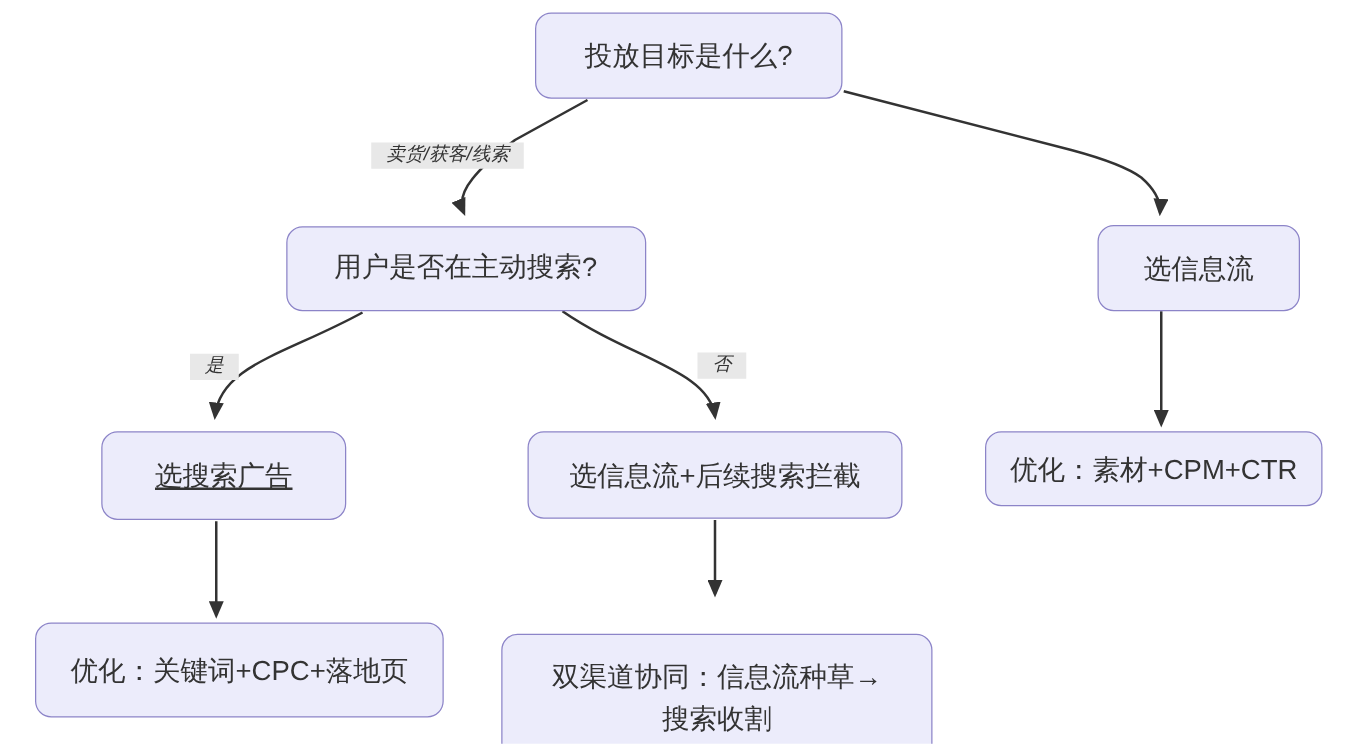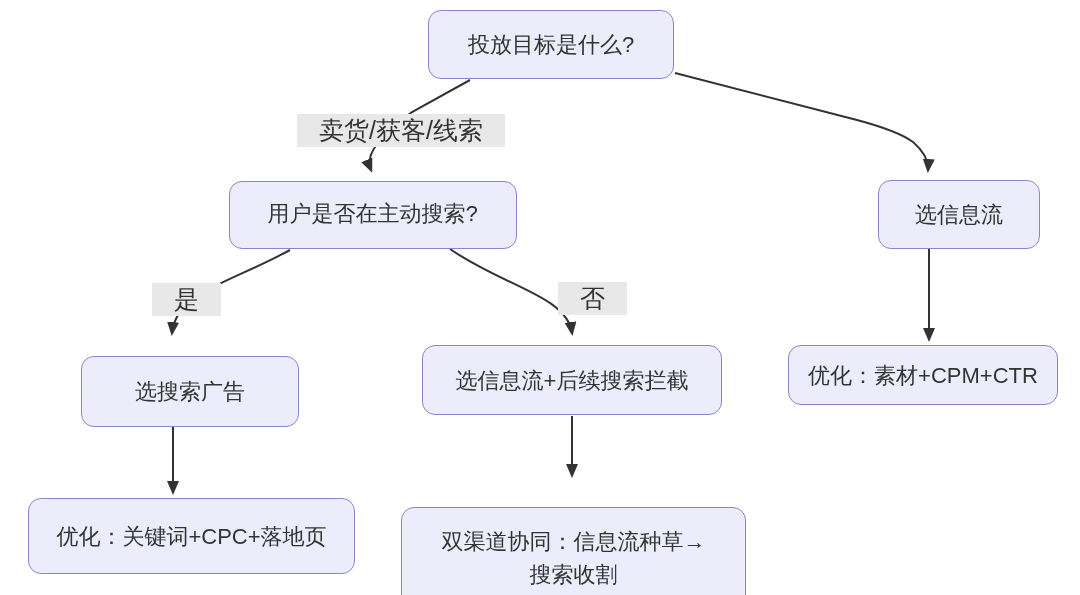--- a/index.html
+++ b/index.html
@@ -45,24 +45,25 @@
     border-radius: 13px;
     font-size: 22px;
     line-height: 1.5;
     white-space: pre-line;
     padding: 4px 10px;
   }
   .edge-label {
     position: absolute;
     z-index: 2;
     background: var(--edge-label-bg);
-    font-size: 25px;
+    font-size: 15px;
     line-height: 1.25;
-    padding: 1px 22px;
+    padding: 1px 12px;
     white-space: nowrap;
+    font-style: italic;
   }
 </style>
 </head>
 <body>
 
 <div class="canvas">
 
   <svg class="edges-layer" viewBox="0 0 1080 595" xmlns="http://www.w3.org/2000/svg" aria-hidden="true">
     <defs>
       <marker id="arrow" markerUnits="userSpaceOnUse" markerWidth="14" markerHeight="12" refX="11" refY="6" orient="auto">
@@ -77,21 +78,21 @@
     <path class="edge" d="M173,417 L173,492" marker-end="url(#arrow)"></path>
     <path class="edge" d="M572,416 L572,475" marker-end="url(#arrow)"></path>
   </svg>
 
   <div class="node" style="left:428px; top:10px; width:246px; height:69px;">投放目标是什么?</div>
 
   <div class="node" style="left:229px; top:181px; width:288px; height:68px;font-family:Liberation Mono, monospace;">用户是否在主动搜索?</div>
 
   <div class="node" style="left:848px; top:180px; width:162px; height:69px;margin-left:30px;">选信息流</div>
 
-  <div class="node" style="left:81px; top:356px; width:218px; height:71px;">选搜索广告</div>
+  <div class="node" style="left:81px; top:345px; width:196px; height:71px;text-decoration:underline;">选搜索广告</div>
 
   <div class="node" style="left:422px; top:345px; width:300px; height:70px;">选信息流+后续搜索拦截</div>
 
   <div class="node" style="left:788px; top:345px; width:270px; height:60px;">优化：素材+CPM+CTR</div>
 
   <div class="node" style="left:28px; top:498px; width:327px; height:76px;">优化：关键词+CPC+落地页</div>
 
   <div class="node" style="left:401px; top:507px; width:345px; height:102px;">双渠道协同：信息流种草→
 搜索收割</div>
 

